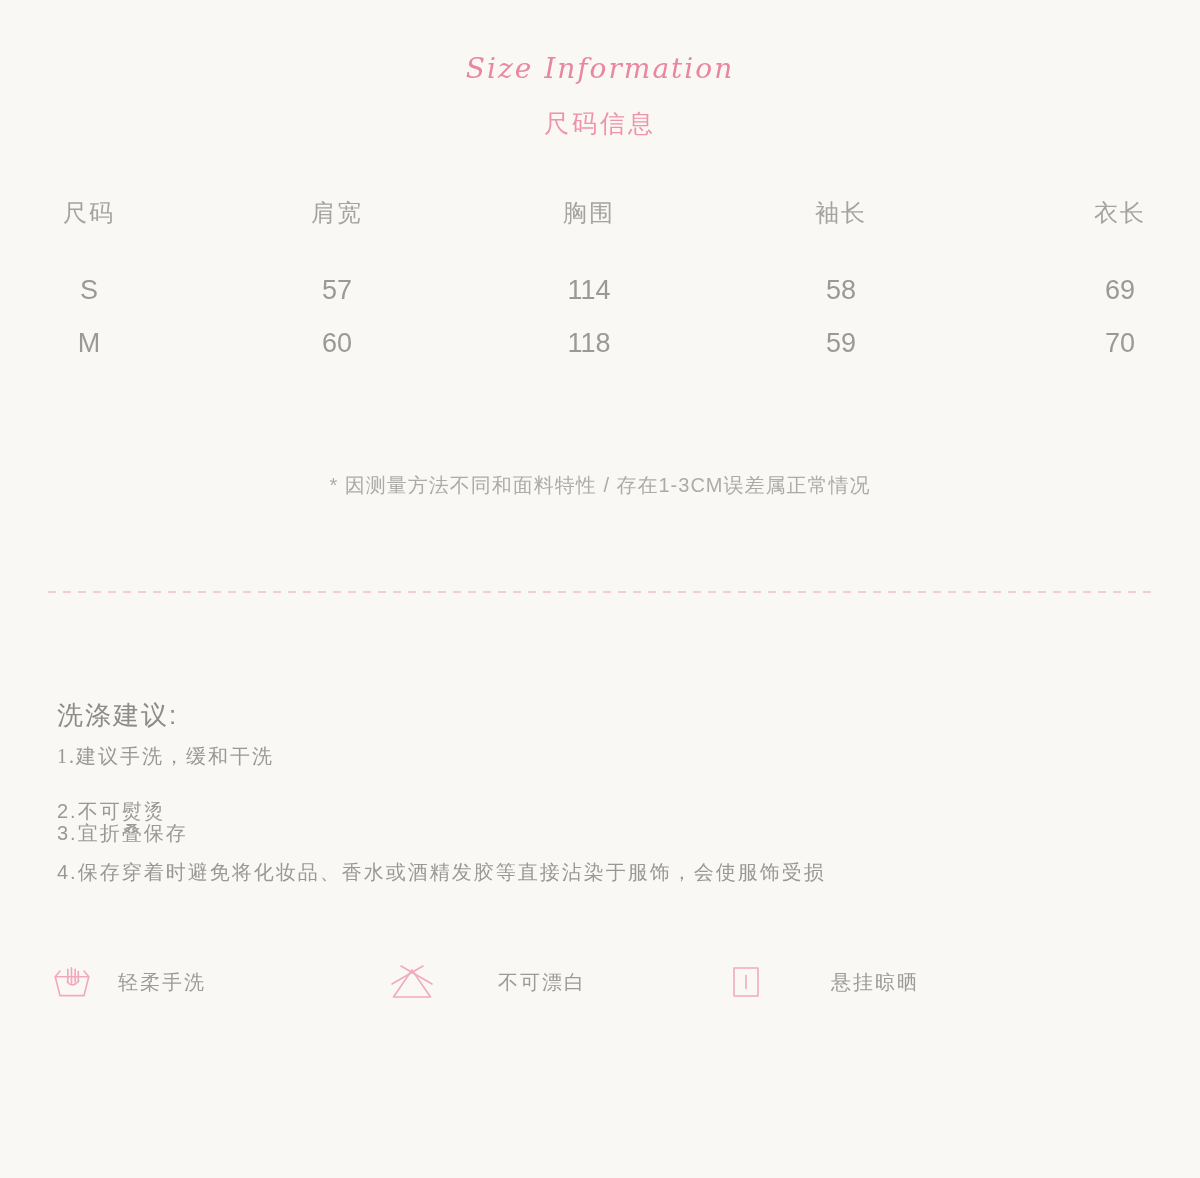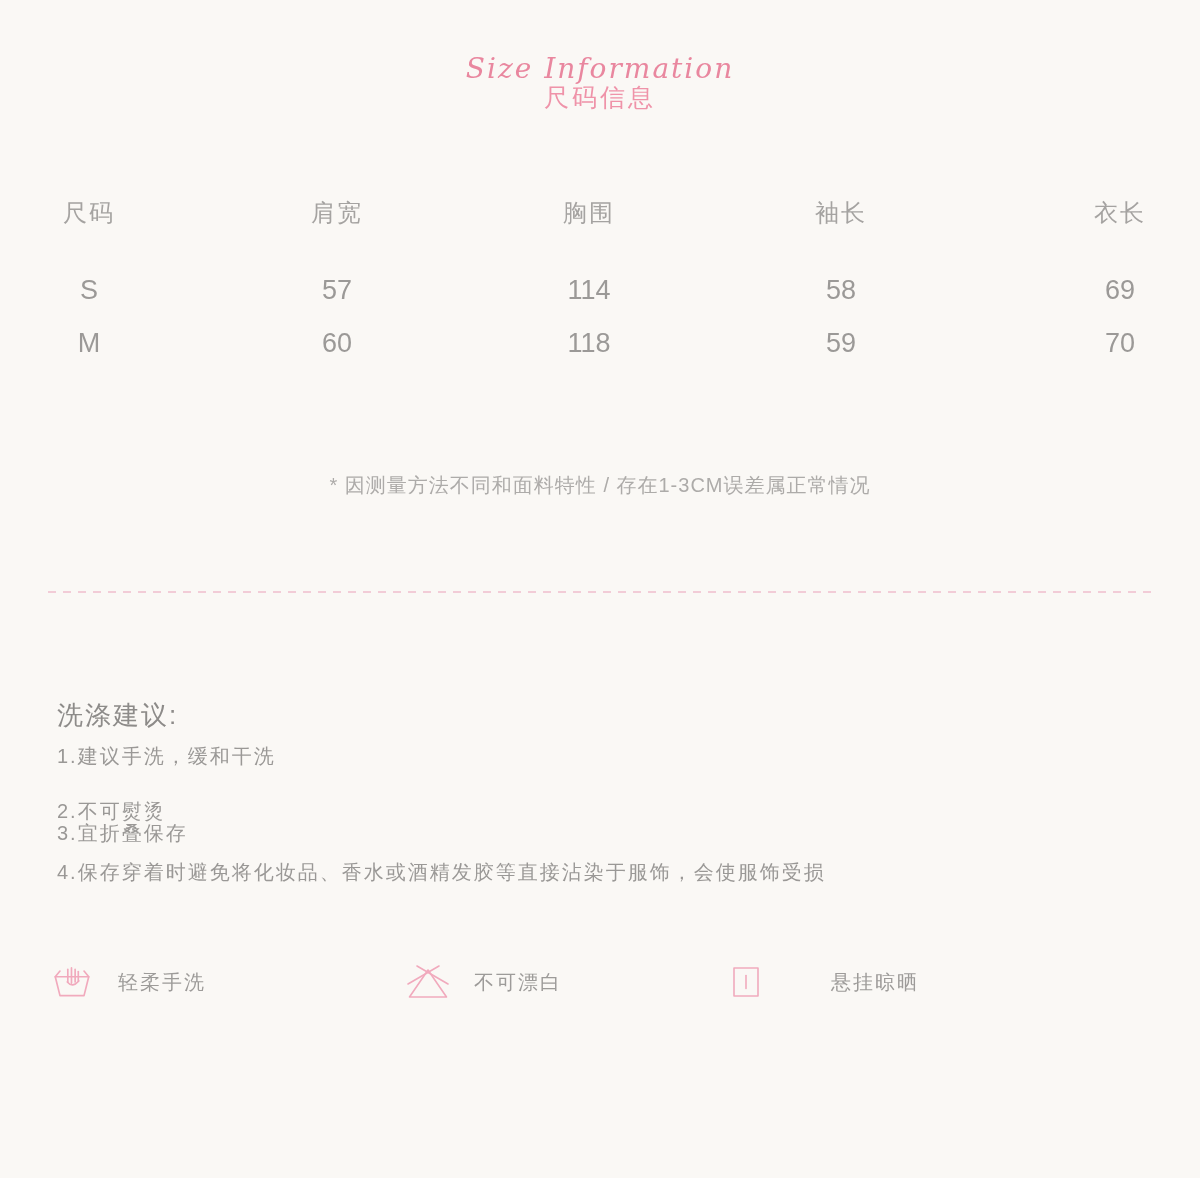--- a/index.html
+++ b/index.html
@@ -10,21 +10,21 @@
     background:#faf8f5; overflow:hidden; margin:0 auto;
   }
   
   .title-en {
     position:absolute; top:32px; left:0; width:100%;
     text-align:center; font-family:"DejaVu Serif", serif;
     font-style:italic; font-size:28px; letter-spacing:2px;
     color:#e9879f; font-weight:400;margin-top:20px;
   }
   .title-zh {
-    position:absolute; top:81px; left:0; width:100%;
+    position:absolute; top:107px; left:0; width:100%;
     text-align:center; font-size:25px; letter-spacing:3px;
     color:#ef93a9; font-weight:400;
   }
   
   .trow { position:absolute; left:0; width:1200px; height:34px; }
   .trow span {
     position:absolute; width:140px; text-align:center;
     line-height:34px; display:block;
   }
   .thead span { font-size:24px; color:#a5a3a1; letter-spacing:2px; }
@@ -47,30 +47,30 @@
   
   .wash-heading {
     position:absolute; top:678px; left:57px;
     font-size:26px; color:#8d8b89; letter-spacing:2px;margin-top:20px;
   }
   .wash-list { position:absolute; left:57px; top:0; width:1100px; list-style:none; }
   .wash-list li {
     position:absolute; left:0; white-space:nowrap;
     font-size:20px; color:#9a9896; letter-spacing:2px;
   }
-  .wi0 { top:743px; } .wi1 { top:798px; } .wi2 { top:820px; } .wi3 { top:859px; }
+  .wi0 { top:743px;font-family:Liberation Serif, serif; } .wi1 { top:798px; } .wi2 { top:820px; } .wi3 { top:859px; }
   
   .care-row { position:absolute; left:0; width:1200px; height:48px; }
   .care-row-1 { top:958px; }
   .care-row-2 { top:1024px; }
   .care-group {
     position:absolute; top:0; height:48px;
     display:flex; align-items:center;
   }
-  .cg-a { left:48px; } .cg-b { left:404px; } .cg-c { left:722px;gap:39px; }
+  .cg-a { left:48px; } .cg-b { left:388px;gap:40px; } .cg-c { left:722px;gap:39px; }
   .care-icon {
     width:48px; height:48px; display:flex;
     align-items:center; justify-content:center; flex:0 0 48px;
   }
   .care-icon svg { stroke:#f1aabd; fill:none; stroke-width:1.6;
     stroke-linecap:round; stroke-linejoin:round; }
   .care-icon text { fill:#f1aabd; stroke:none;
     font-family:"Liberation Sans", sans-serif; }
   .care-label {
     margin-left:22px; font-size:20px; color:#9d9b99;

